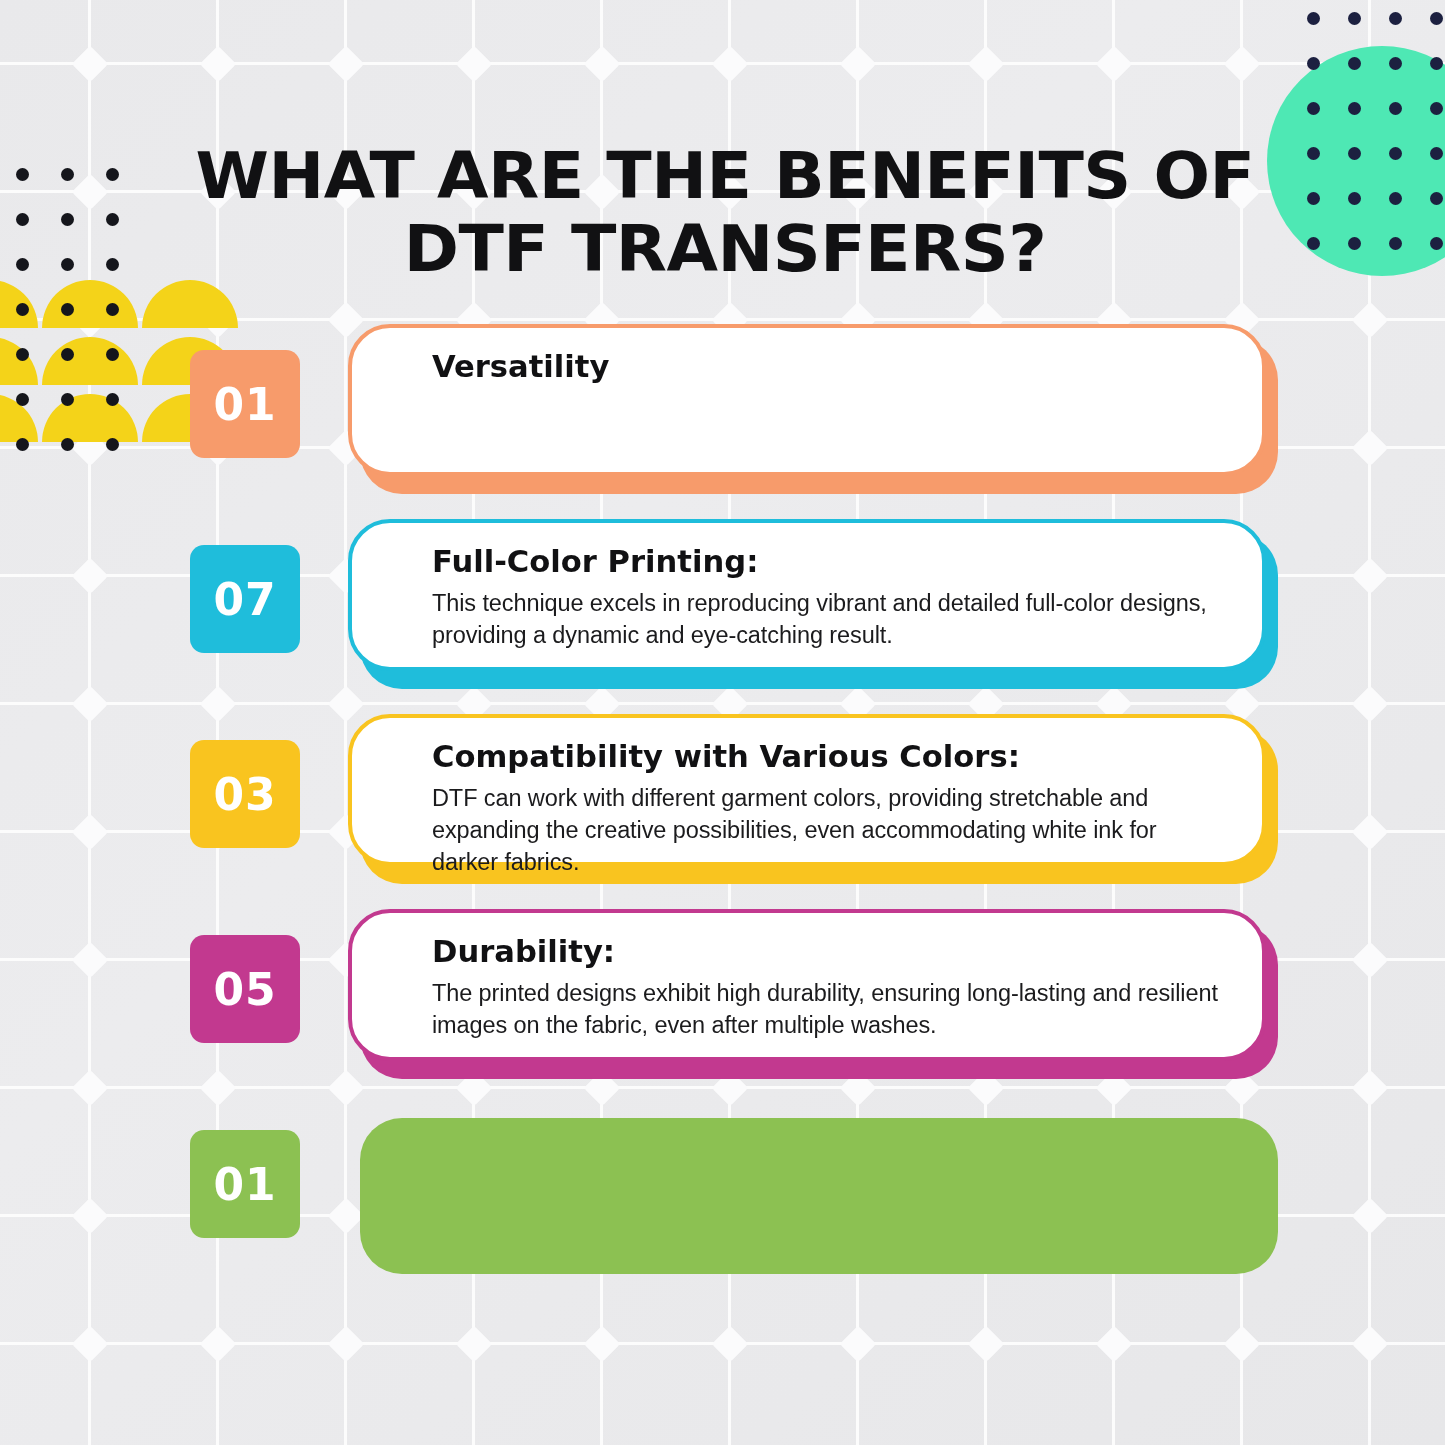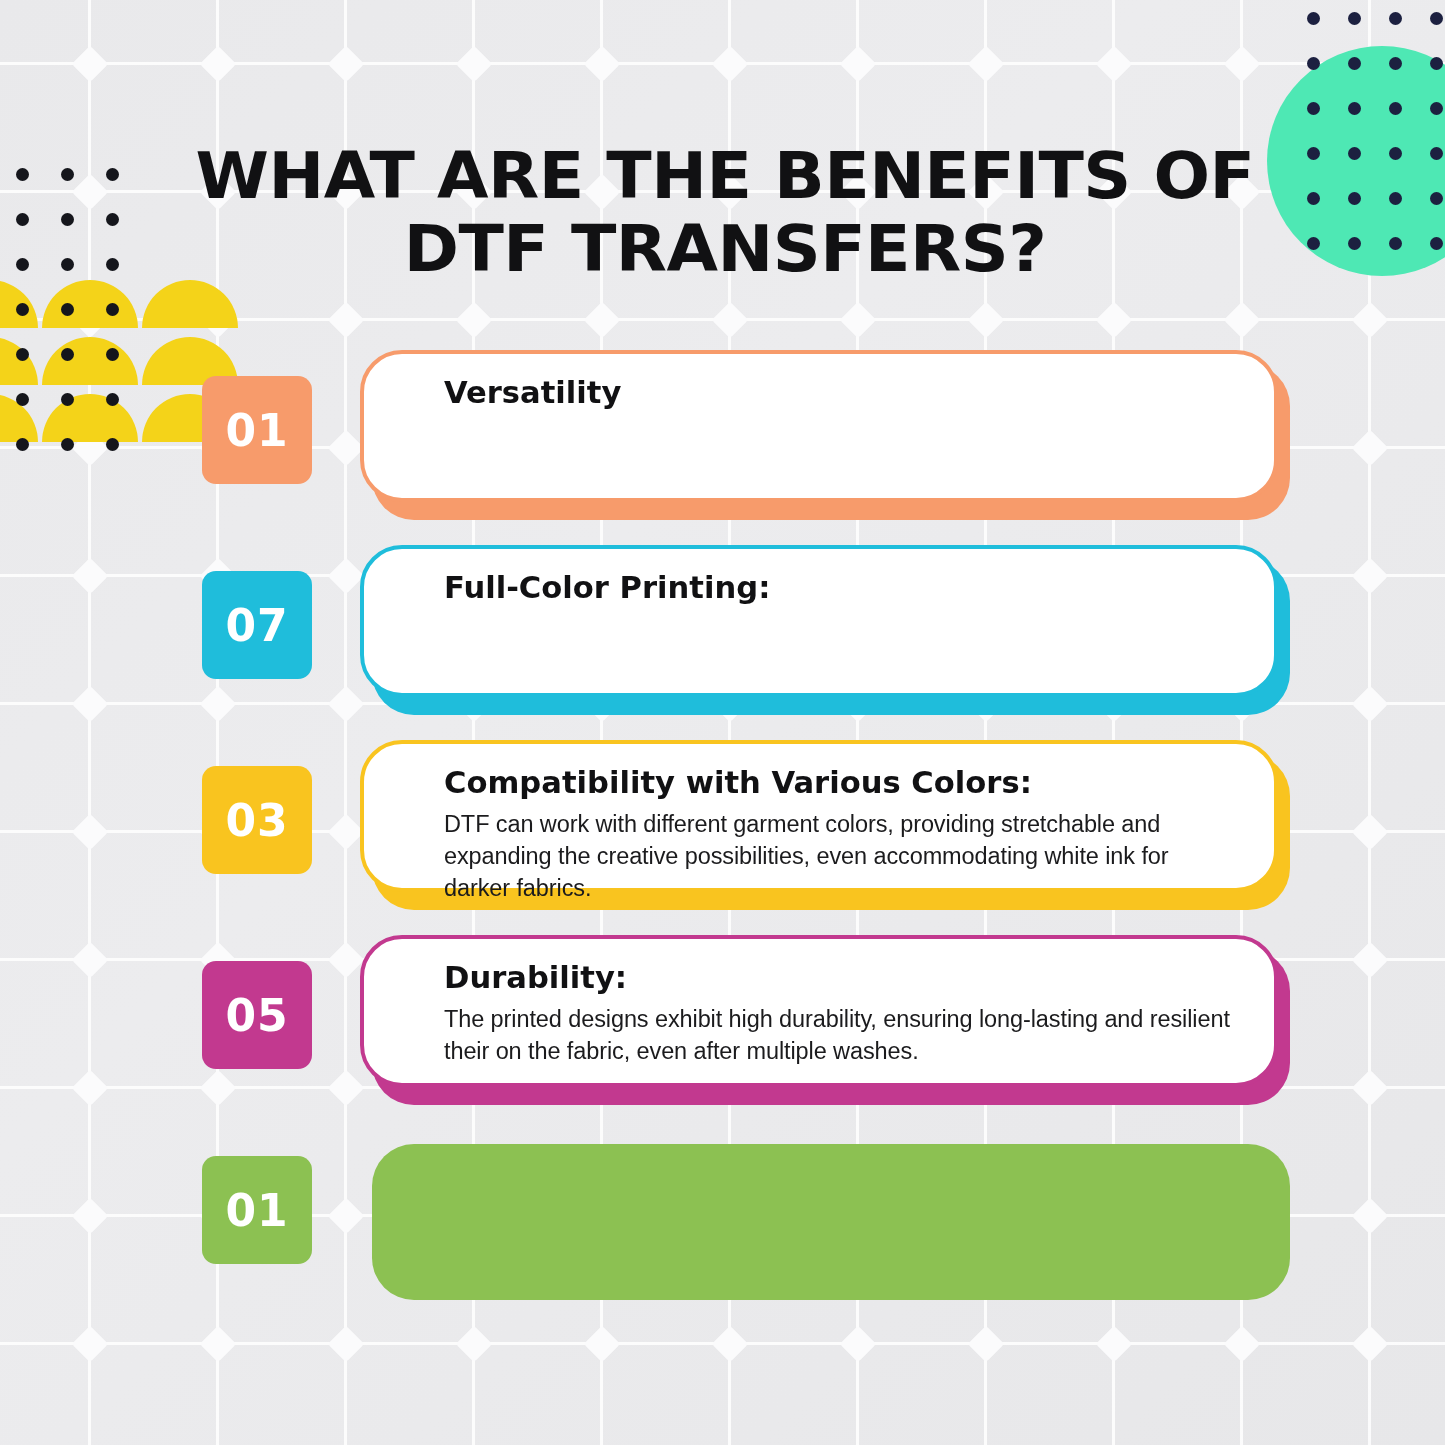--- a/index.html
+++ b/index.html
@@ -59,21 +59,21 @@
 
   #page-title {
     position:absolute; left:180px; top:140px; width:1090px;
     text-align:center;
     font-family:"DejaVu Sans", sans-serif;
     font-weight:700; font-size:64px; line-height:1.14;
     letter-spacing:-.5px; color:#111113;
     transform:scaleX(1.04); transform-origin:center;
   }
 
-  #cards { position:absolute; left:0; top:350px; width:1425px;padding-left:12px; }
+  #cards { position:absolute; left:0; top:324px; width:1425px; }
 
   .row { position:relative; height:195px; }
 
   .badge {
     position:absolute; left:190px; top:26px;
     width:110px; height:108px; border-radius:14px;
     display:flex; align-items:center; justify-content:center;
     font-family:"DejaVu Sans", sans-serif;
     font-weight:700; font-size:44px; color:#ffffff;
     letter-spacing:1px;
@@ -312,40 +312,41 @@
             <div class="card-title">Versatility</div>
           </div>
         </div>
       </div>
       <div class="row">
         <div class="badge" style="background: rgb(31, 189, 219);">07</div>
         <div class="card-wrap">
           <div class="card-shadow" style="background: rgb(31, 189, 219);"></div>
           <div class="card" style="border-color: rgb(31, 189, 219);">
             <div class="card-title">Full-Color Printing:</div>
+            <div class="card-body">This technique excels in reproducing vibrant and detailed full-color designs, providing a dynamic and eye-catching result.</div>
           </div>
         </div>
       </div>
       <div class="row">
         <div class="badge" style="background: rgb(249, 196, 31);">03</div>
         <div class="card-wrap">
           <div class="card-shadow" style="background: rgb(249, 196, 31);"></div>
           <div class="card" style="border-color: rgb(249, 196, 31);">
             <div class="card-title">Compatibility with Various Colors:</div>
             <div class="card-body">DTF can work with different garment colors, providing stretchable and expanding the creative possibilities, even accommodating white ink for darker fabrics.</div>
           </div>
         </div>
       </div>
       <div class="row">
         <div class="badge" style="background: rgb(194, 57, 143);">05</div>
         <div class="card-wrap">
           <div class="card-shadow" style="background: rgb(194, 57, 143);"></div>
           <div class="card" style="border-color: rgb(194, 57, 143);">
             <div class="card-title">Durability:</div>
-            <div class="card-body">The printed designs exhibit high durability, ensuring long-lasting and resilient their on the fabric, even after multiple washes.</div>
+            <div class="card-body">The printed designs exhibit high durability, ensuring long-lasting and resilient images on the fabric, even after multiple washes.</div>
           </div>
         </div>
       </div>
       <div class="row">
         <div class="badge" style="background: rgb(140, 193, 82);">01</div>
         <div class="card-wrap">
           <div class="card-shadow" style="background: rgb(140, 193, 82);"></div>
         </div>
       </div>
     </div>

